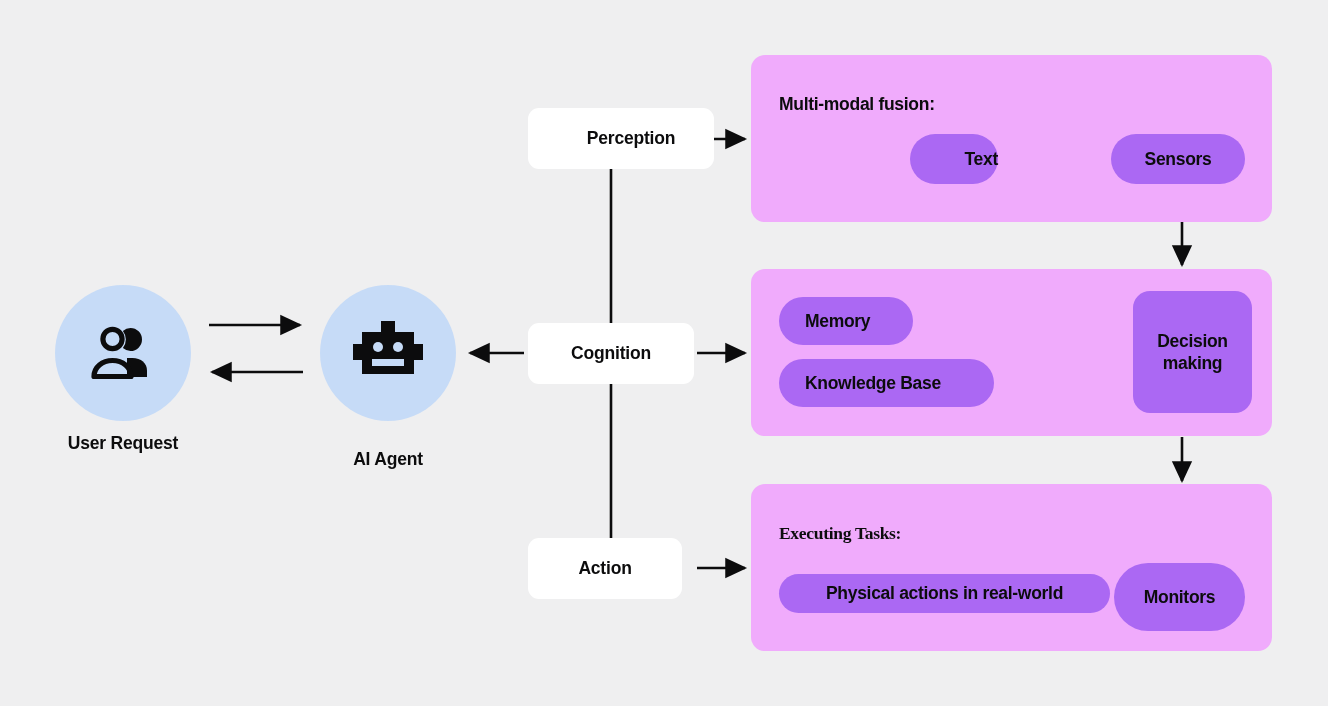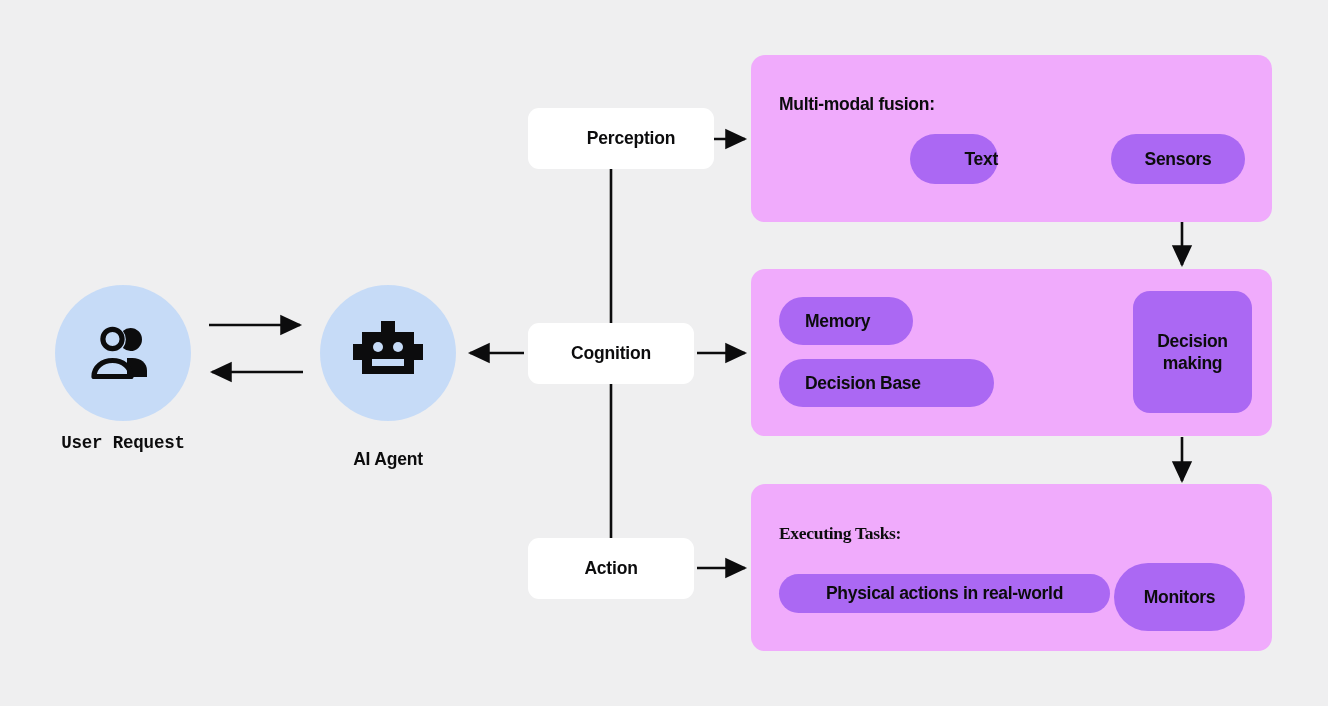--- a/index.html
+++ b/index.html
@@ -161,21 +161,21 @@
   <div class="node-circle" style="left:55px; top:285px;">
     <svg width="74" height="66" viewBox="0 0 74 66">
 
       <path d="M44.5 8 a11.5 11.5 0 0 1 0 23 a11.5 11.5 0 0 1 -7.6 -2.9 a14 14 0 0 0 0 -17.2 A11.5 11.5 0 0 1 44.5 8 z" fill="#0c0c0d"></path>
       <path d="M41 38 h5.5 c8.6 0 14.5 5.4 14.5 12.6 V57 h-20 z" fill="#0c0c0d"></path>
 
       <circle cx="26.5" cy="19" r="9.6" fill="none" stroke="#0c0c0d" stroke-width="5.2"></circle>
       <path d="M8 56.5 c0 -9.6 8.3 -16 18.5 -16 c10.2 0 18.5 6.4 18.5 16 z" fill="none" stroke="#0c0c0d" stroke-width="5.2" stroke-linejoin="round"></path>
     </svg>
   </div>
-  <div class="node-label" style="left:13px; top:433px;font-family:Liberation Mono, monospace;">User Request</div>
+  <div class="node-label" style="left:13px; top:433px;">User Request</div>
 
   <div class="node-circle" style="left:320px; top:285px;">
     <svg width="70" height="64" viewBox="0 0 70 64">
 
       <rect x="28" y="0" width="14" height="11" fill="#0c0c0d"></rect>
 
       <rect x="0" y="23" width="11" height="16" fill="#0c0c0d"></rect>
       <rect x="59" y="23" width="11" height="16" fill="#0c0c0d"></rect>
 
       <rect x="9" y="11" width="52" height="42" fill="#0c0c0d"></rect>
@@ -187,40 +187,40 @@
     </svg>
   </div>
   <div class="node-label" style="left:278px; top:433px;margin-top:16px;">AI Agent</div>
 
   <div class="stage-box" style="left:528px; top:108px; width:166px; height:61px;padding-left:20px;">
     <span>Perception</span>
   </div>
   <div class="stage-box" style="left:528px; top:323px; width:166px; height:61px;">
     <span>Cognition</span>
   </div>
-  <div class="stage-box" style="left:528px; top:538px; width:166px; height:61px;">
+  <div class="stage-box" style="left:528px; top:538px; width:154px; height:61px;">
     <span>Action</span>
   </div>
 
   <div class="panel" style="left:751px; top:55px; width:521px; height:167px;">
     <div class="panel-title" style="left:28px; top:39px;">Multi-modal fusion:</div>
     <div class="pill" style="left:159px; top:79px; width:88px; height:50px;justify-content:flex-end;">
       <span>Text</span>
     </div>
     <div class="pill" style="left:360px; top:79px; width:134px; height:50px;align-items:center;">
       <span>Sensors</span>
     </div>
   </div>
 
   <div class="panel" style="left:751px; top:269px; width:521px; height:167px;">
     <div class="pill left-align" style="left:28px; top:28px; width:134px; height:48px;">
       <span>Memory</span>
     </div>
     <div class="pill left-align" style="left:28px; top:90px; width:215px; height:48px;">
-      <span>Decision Base</span>
+      <span>Knowledge Base</span>
     </div>
     <div class="rrect" style="left:374px; top:22px; width:119px; height:122px;">
       <div>
         <div>Decision</div>
         <div>making</div>
       </div>
     </div>
   </div>
 
   <div class="panel" style="left:751px; top:484px; width:521px; height:167px;">

